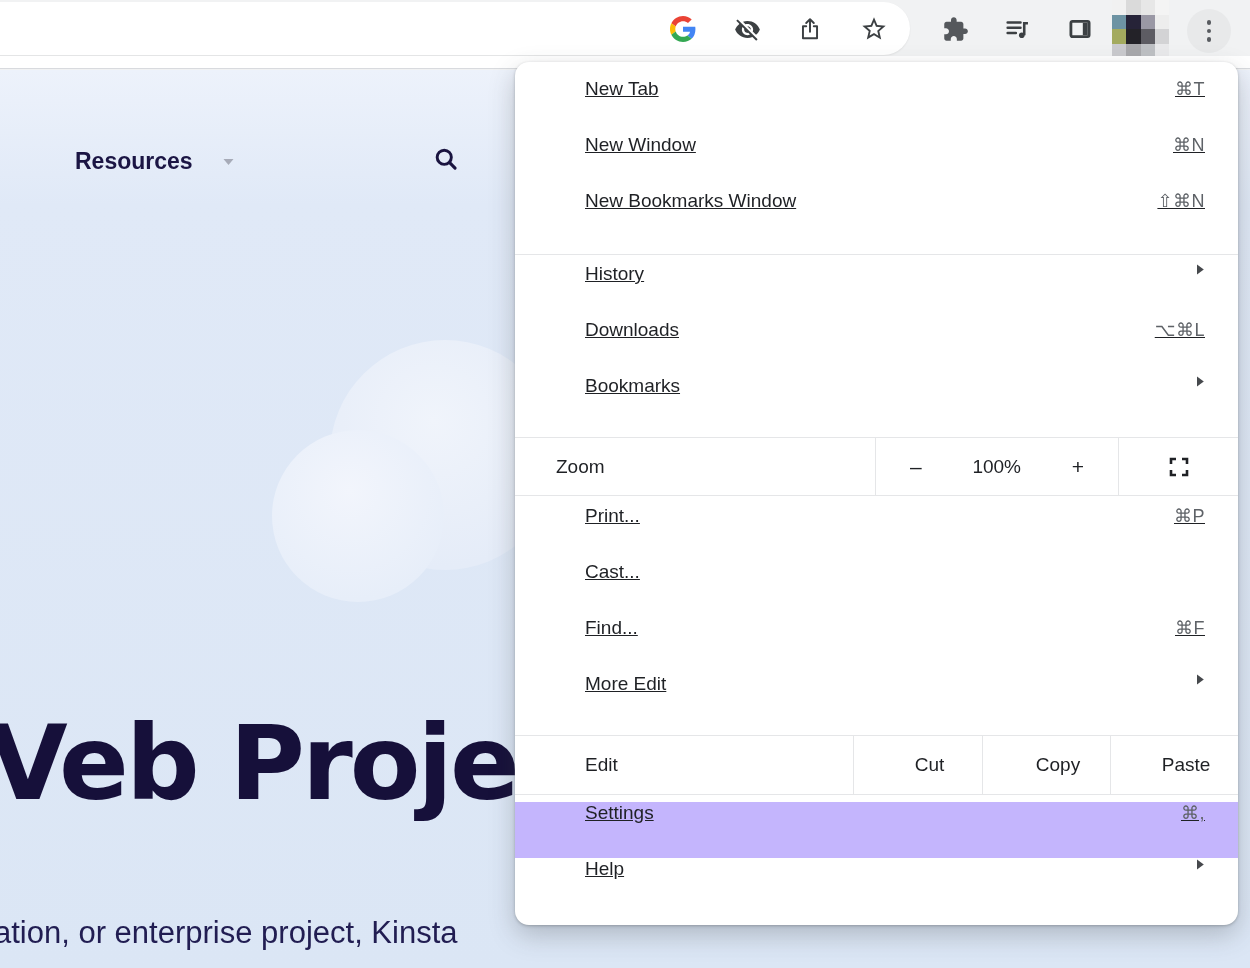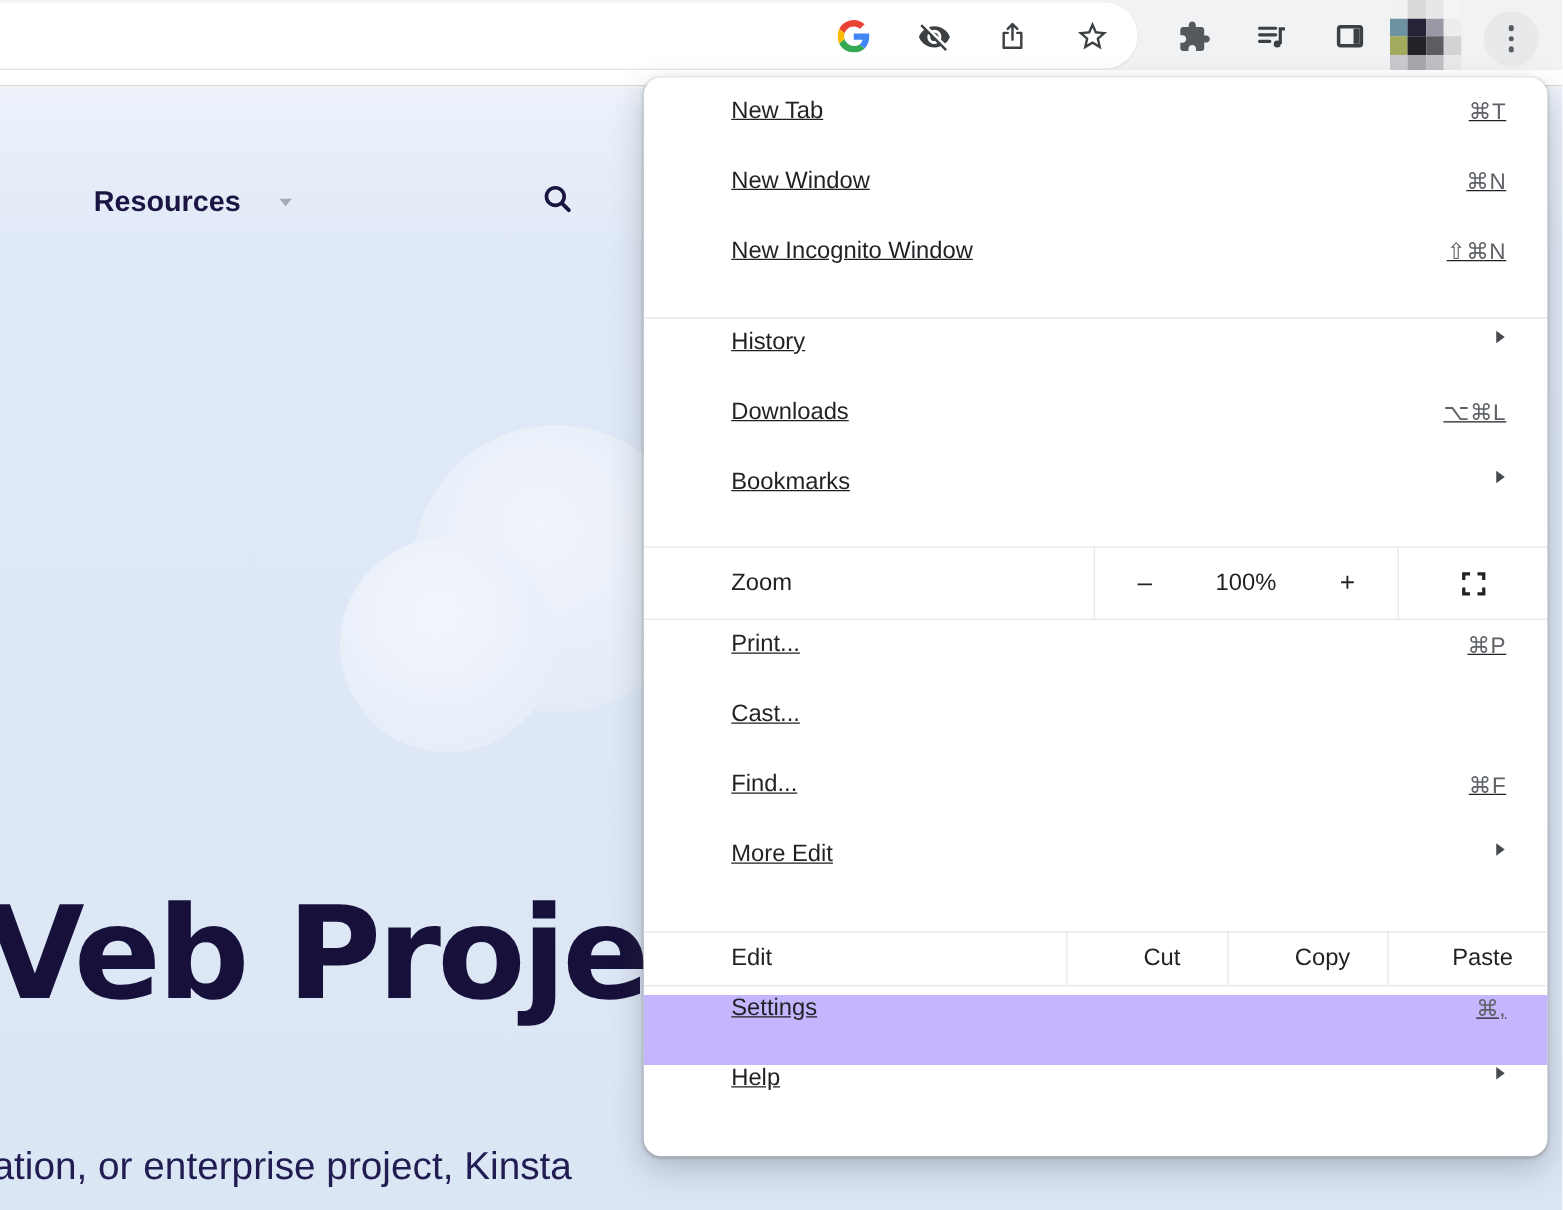--- a/index.html
+++ b/index.html
@@ -42,28 +42,28 @@
   .menu { position:absolute; left:515px; top:62px; width:723px; height:863px; background:#fff;
           border-radius:14px; padding:16px 0 13px; z-index:10;
           box-shadow:0 1px 3px rgba(60,64,67,.32), 0 10px 26px rgba(60,64,67,.28); }
   .mrow { height:56px; display:flex; align-items:flex-start; padding:0 33px 0 70px;
           font-size:19px; color:#1f2125; cursor:pointer;text-decoration:underline; }
   .mrow .lbl { flex:1; }
   .shortcut { color:#5e6267; font-size:18px; letter-spacing:.5px; }
   .msep { height:1px; background:#e5e6e8; margin:8px 0; }
   .zoom-row { height:59px; margin-top:6px; border-top:1px solid #e5e6e8; border-bottom:1px solid #e5e6e8;
               display:flex; }
-  .zoom-label { width:360px; display:flex; align-items:center; padding-left:70px; font-size:19px; color:#1f2125; }
+  .zoom-label { width:360px; display:flex; align-items:center; padding-left:41px; font-size:19px; color:#1f2125; }
   .zoom-controls { width:243px; border-left:1px solid #e5e6e8; display:flex; align-items:center;
                    justify-content:space-between; padding:0 28px; font-size:19px; color:#1f2125; }
   .zoom-controls .zbtn { cursor:pointer; font-size:21px; padding:0 6px; }
   .zoom-fullscreen { flex:1; border-left:1px solid #e5e6e8; display:flex; align-items:center;
                      justify-content:center; cursor:pointer; }
   .sec-print { margin-top:9px; }
-  .edit-row { height:44px; margin-top:16px; border-top:1px solid #e5e6e8; border-bottom:1px solid #e5e6e8;
+  .edit-row { height:60px; margin-top:6px; border-top:1px solid #e5e6e8; border-bottom:1px solid #e5e6e8;
               display:flex; }
   .edit-label { width:338px; display:flex; align-items:center; padding-left:70px; font-size:19px; color:#1f2125; }
   .edit-action { border-left:1px solid #e5e6e8; display:flex; align-items:center; justify-content:center;
                  font-size:19px; color:#1f2125; cursor:pointer;padding-left:23px; }
   .ea-cut { width:129px; } .ea-copy { width:128px; } .ea-paste { flex:1; }
   .sec-bottom { margin-top:7px; }
   .mrow.highlight { background:#c4b5fd; }
 </style>
 </head>
 <body>
@@ -176,21 +176,21 @@
 
     <div class="mrow">
       <span class="lbl">New Tab</span>
       <span class="shortcut">⌘T</span>
     </div>
     <div class="mrow">
       <span class="lbl">New Window</span>
       <span class="shortcut">⌘N</span>
     </div>
     <div class="mrow">
-      <span class="lbl">New Incognito Window</span>
+      <span class="lbl">New Bookmarks Window</span>
       <span class="shortcut">⇧⌘N</span>
     </div>
 
     <div class="msep"></div>
 
     <div class="mrow">
       <span class="lbl">History</span>
       <svg width="9" height="13" viewBox="0 0 9 13">
           <path d="M1 1.5 7.8 6.5 1 11.5Z" fill="#46494d"></path>
         </svg>

